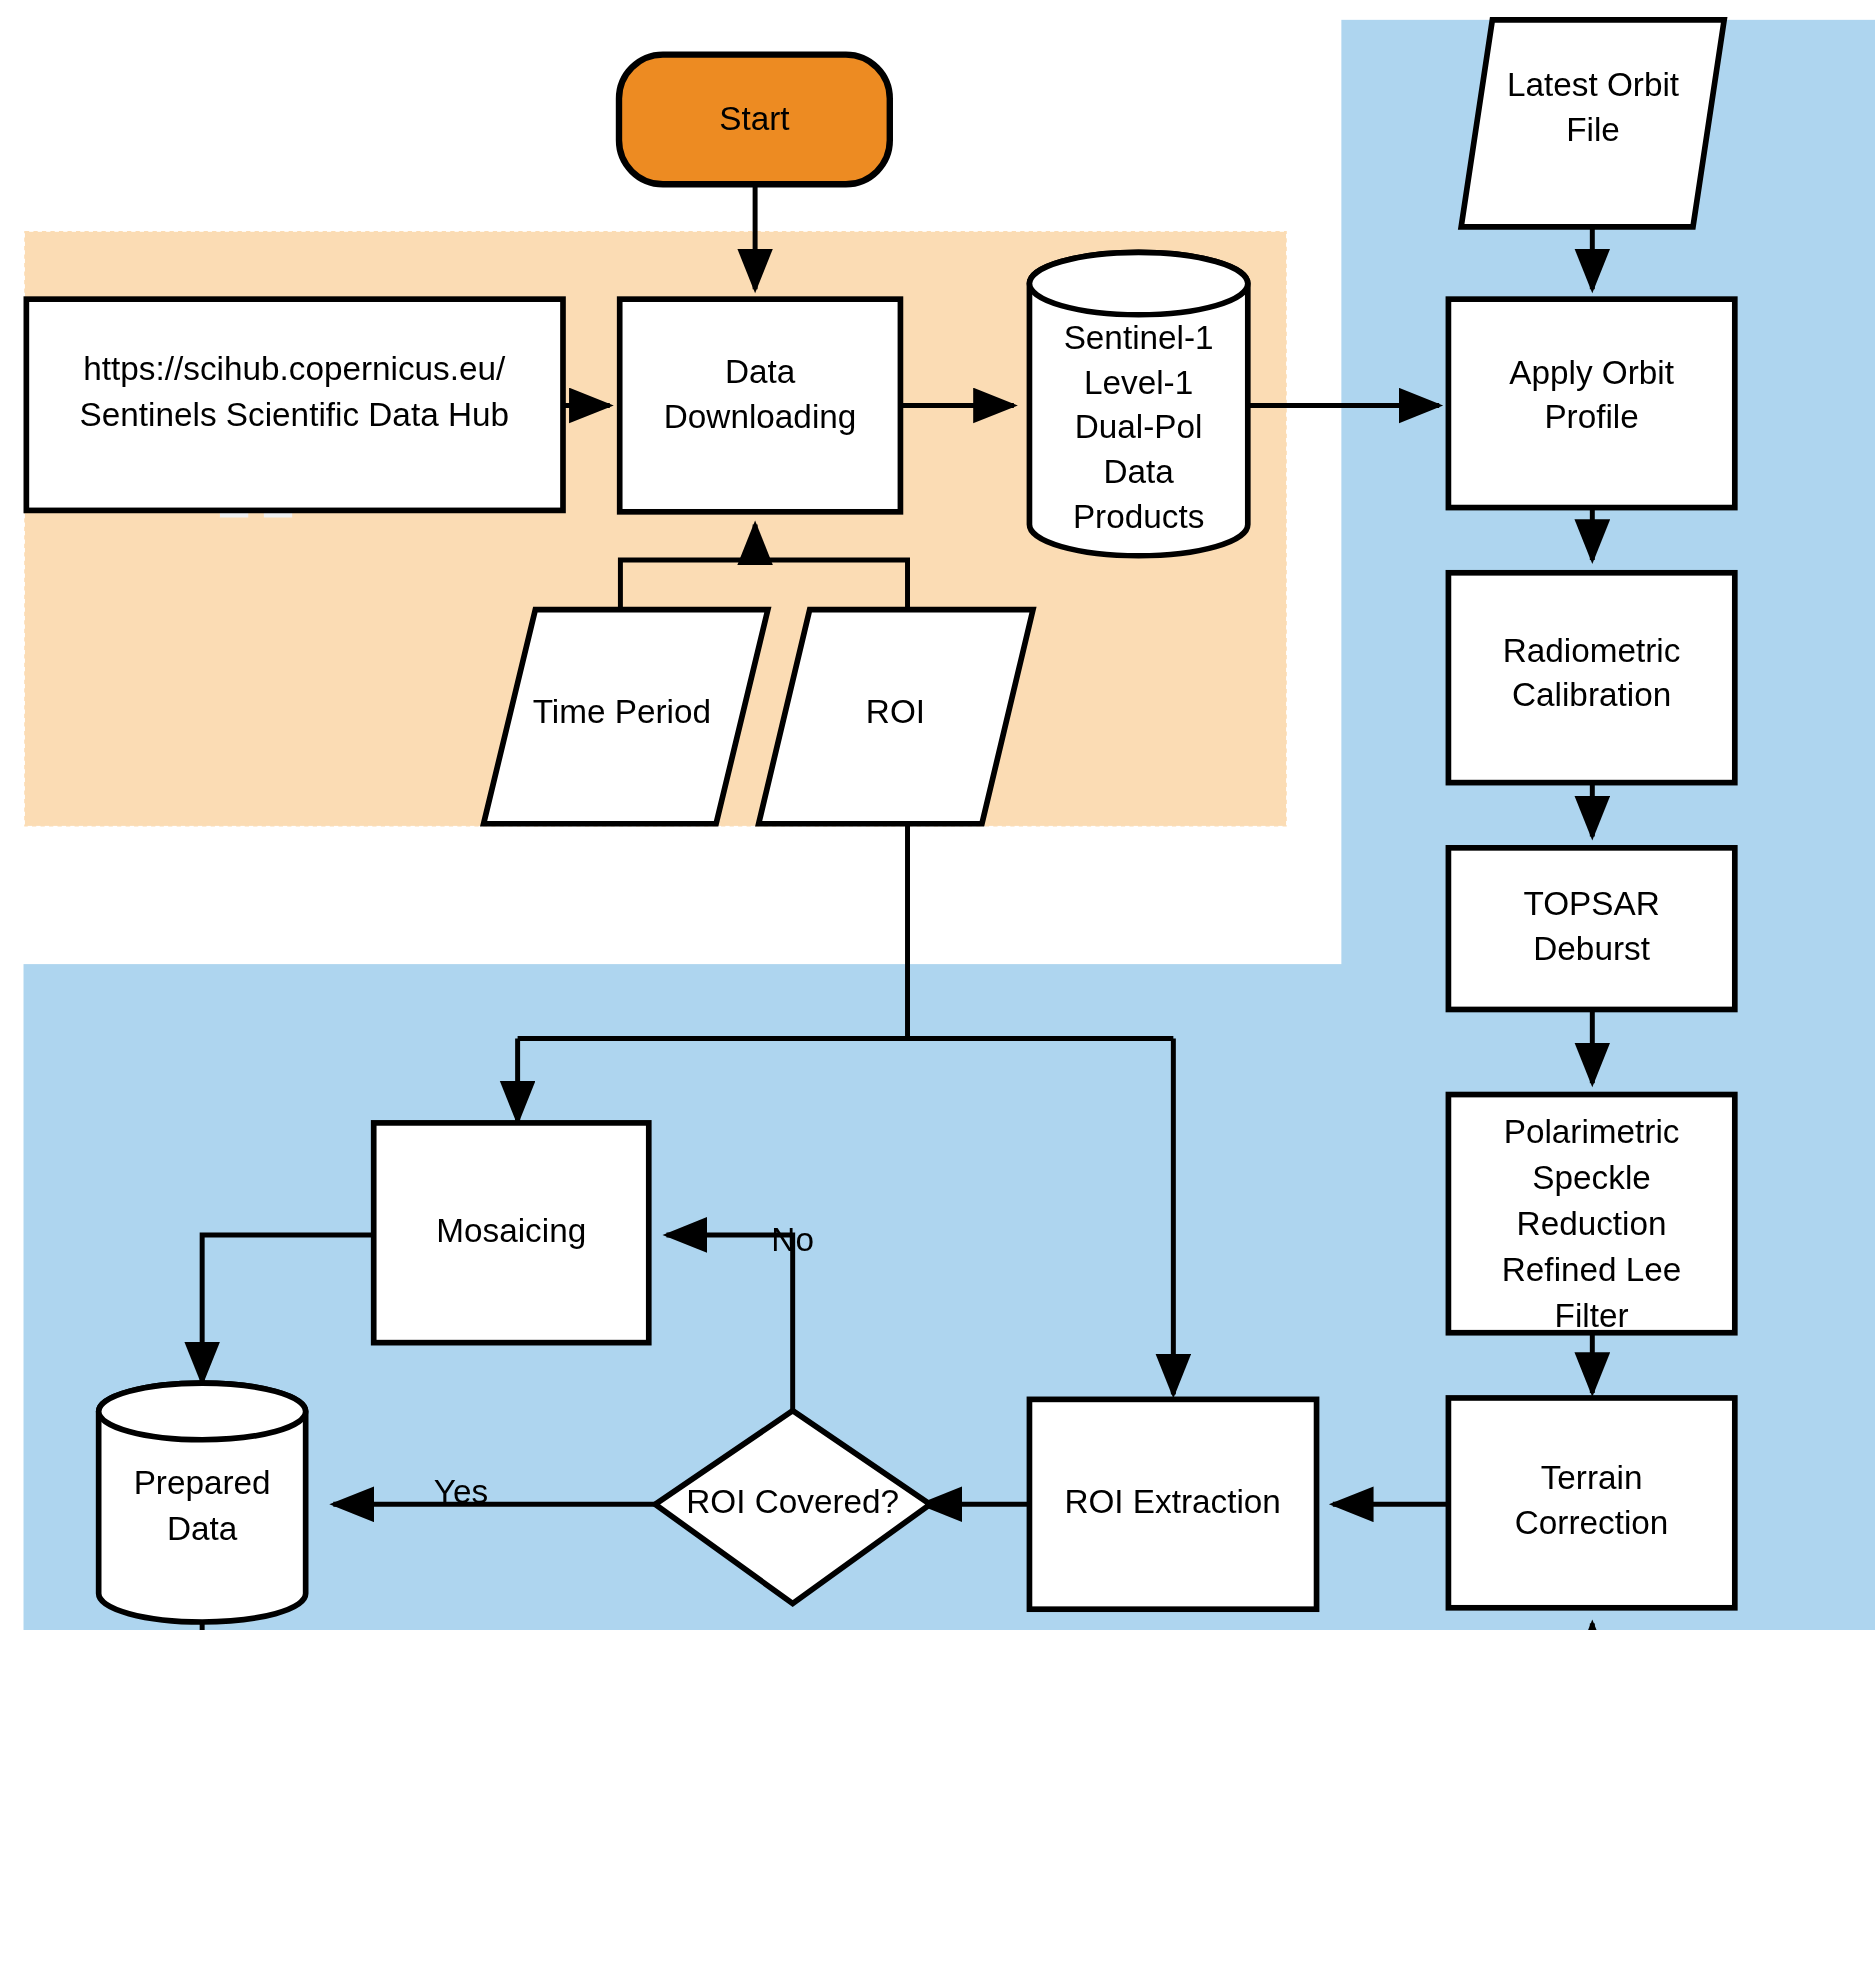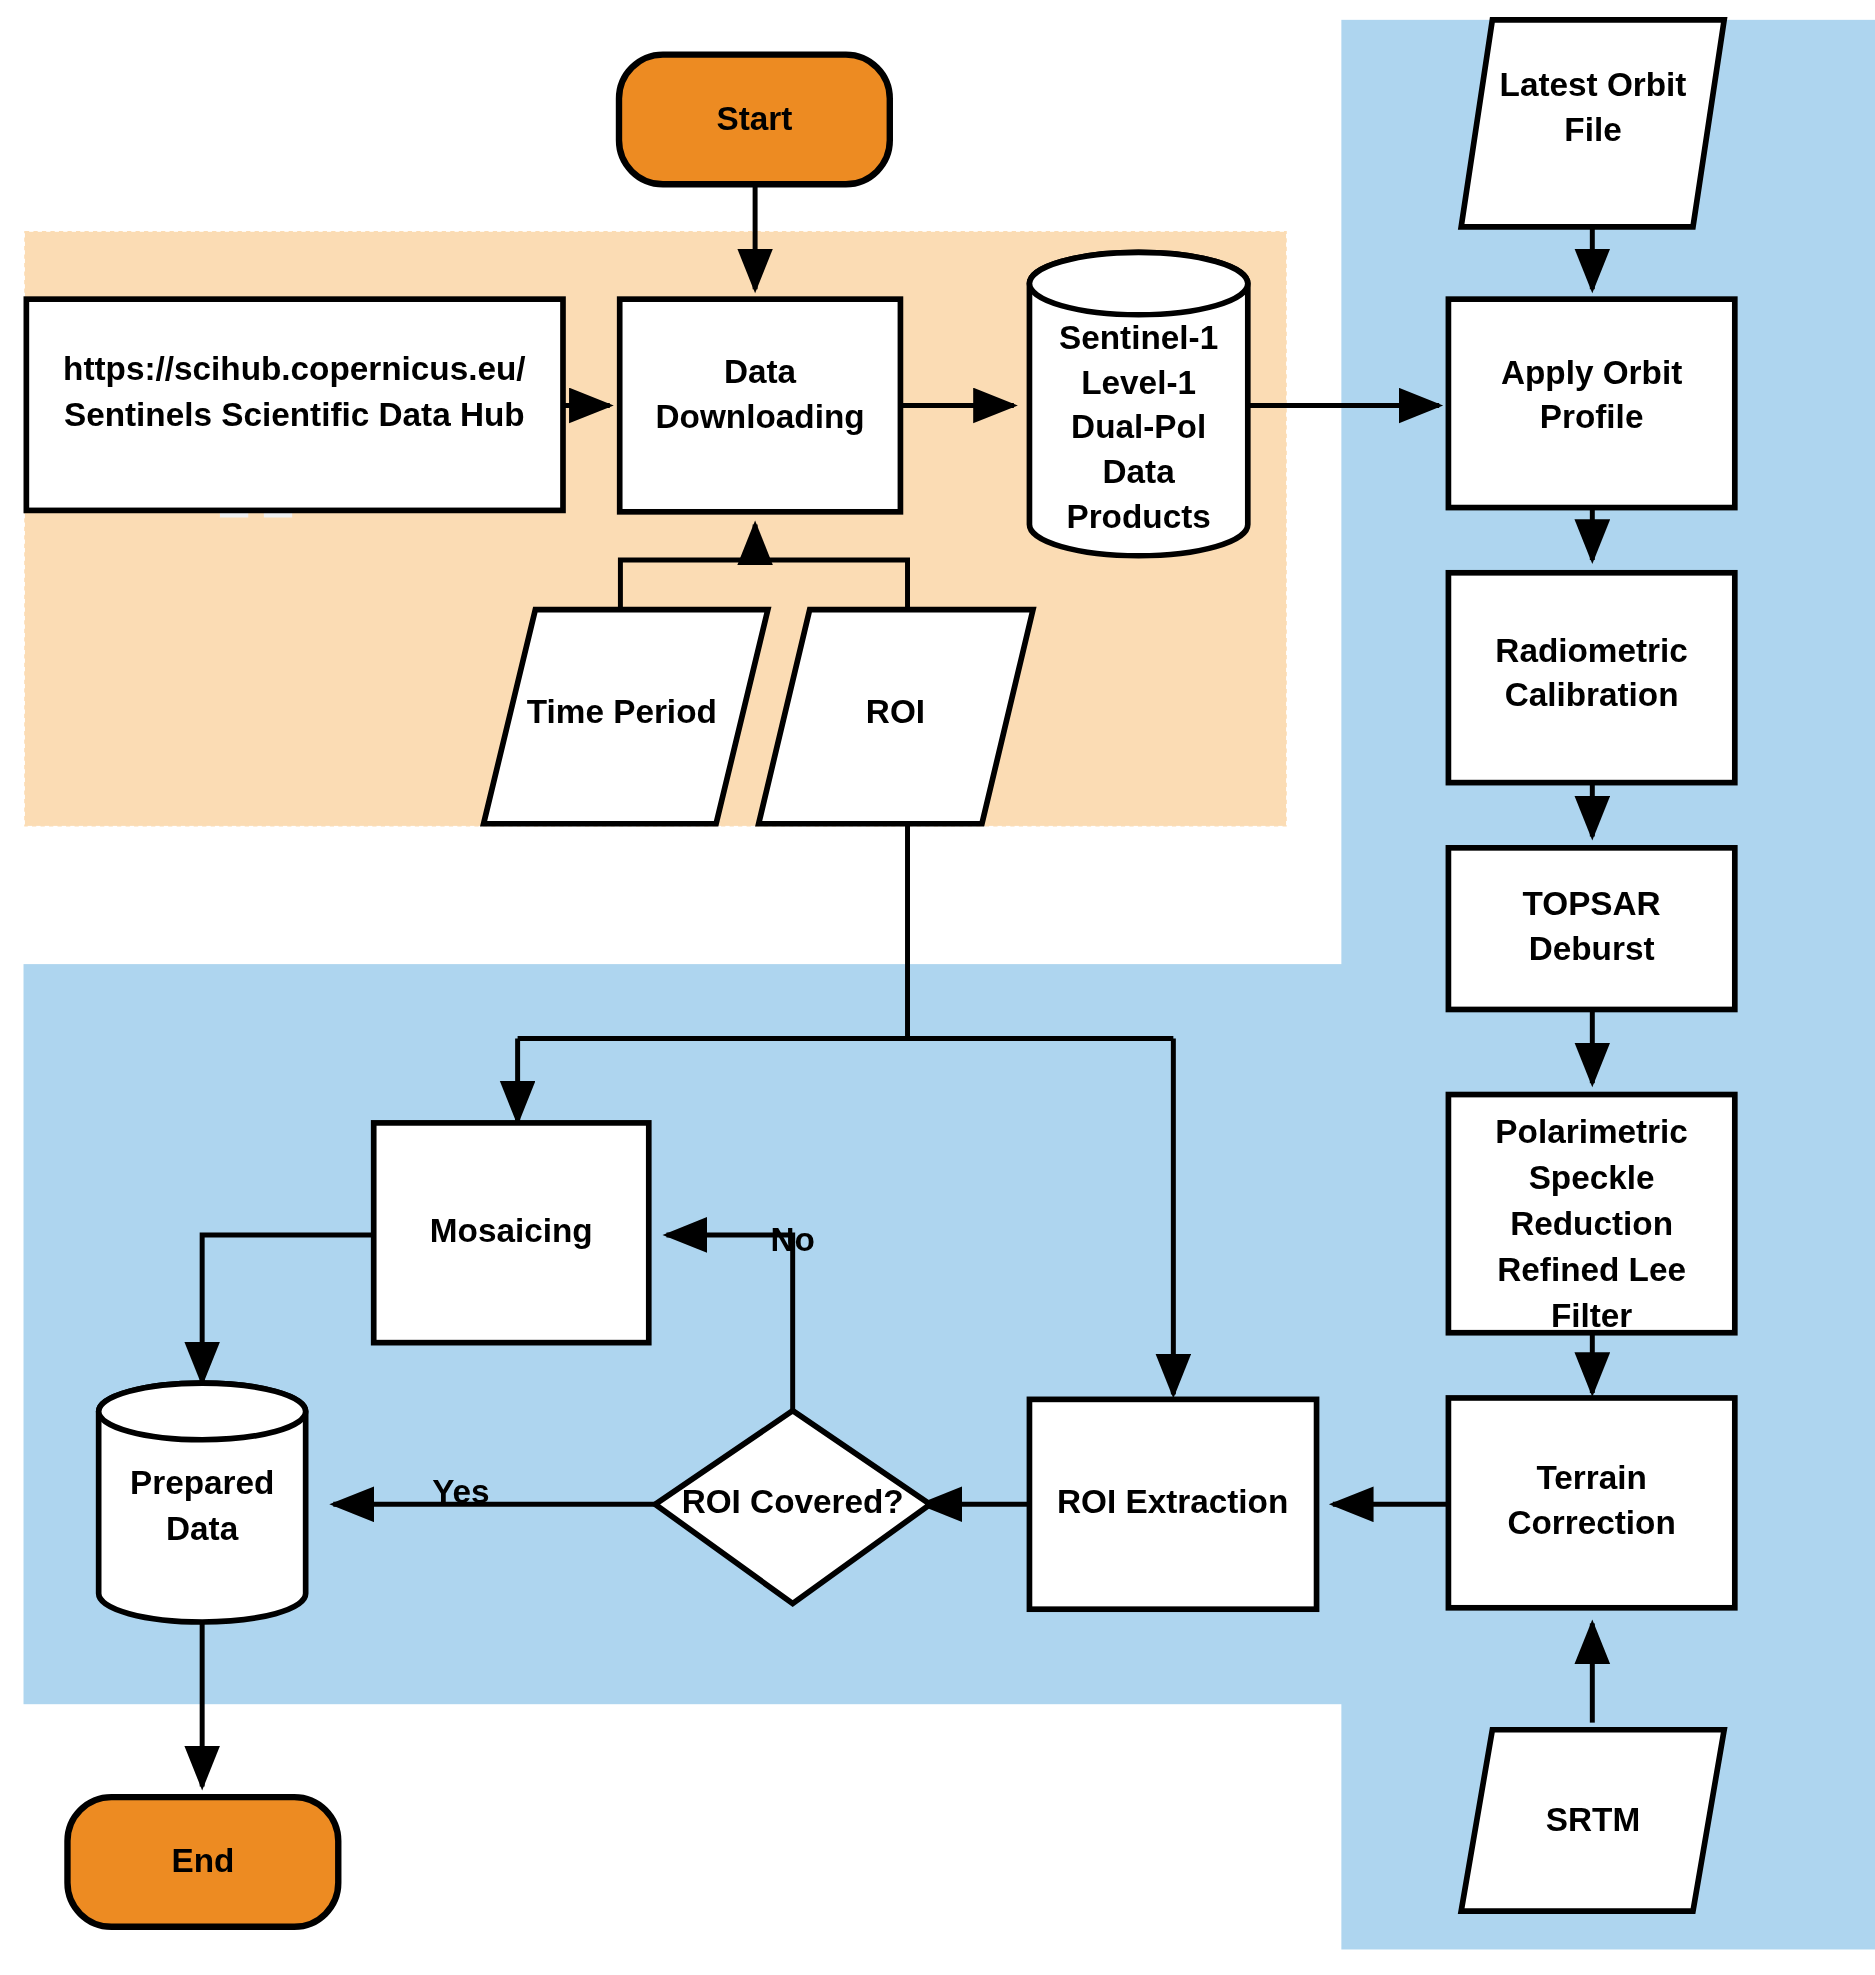--- a/index.html
+++ b/index.html
@@ -3,24 +3,23 @@
 <meta charset="utf-8">
 <style>
   html, body {
     margin: 0;
     padding: 0;
     background: #ffffff;
   }
   #canvas {
     position: relative;
     width: 1876px;
-    height: 1975px;
+    height: 1630px;
     background: #ffffff;
     font-family: "Liberation Sans", sans-serif;
-    font-weight: bold;
   }
   svg#flow {
     position: absolute;
     left: 0;
     top: 0;
     width: 1876px;
     height: 1975px;
     display: block;
   }
   .node-text {

